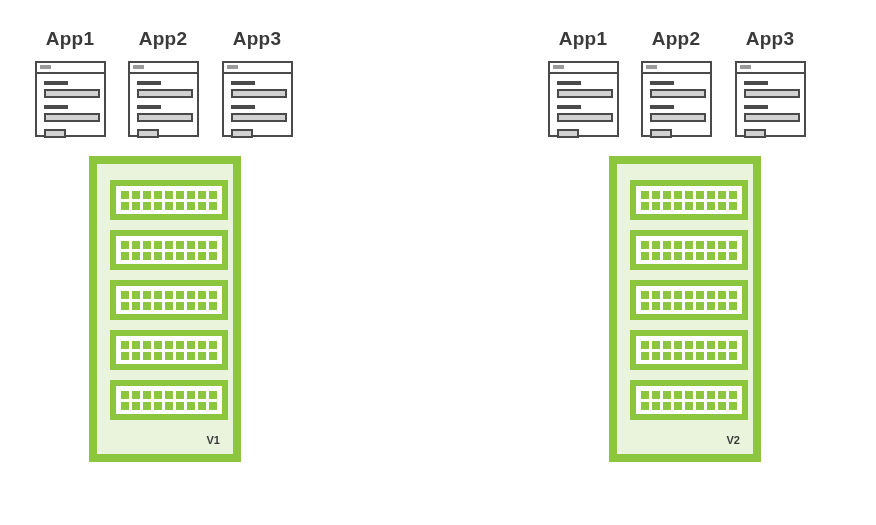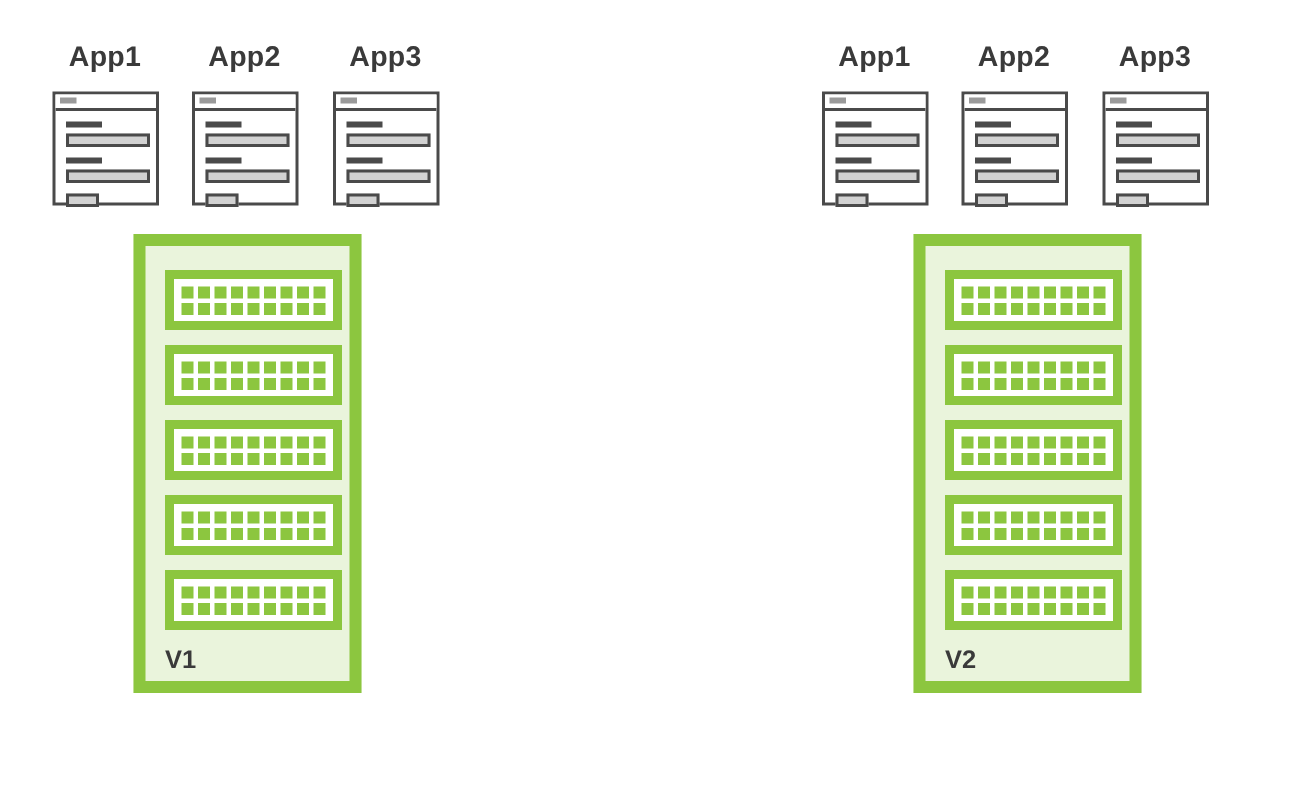--- a/index.html
+++ b/index.html
@@ -124,22 +124,22 @@
     gap: 3px;
   }
   .rack-row + .rack-row { margin-top: 3px; }
   .rack-cell {
     width: 8px;
     height: 8px;
     background: #8cc63f;
   }
 
   .volume-label {
-    text-align: left;
-    font-size: 17px;
+    text-align: right;
+    font-size: 11px;
     font-weight: 700;
     color: #3a3a3a;
     line-height: 20px;
     margin-top: 1px;
     font-family: "Liberation Sans", sans-serif;
   }
 </style>
 </head>
 <body>
 

